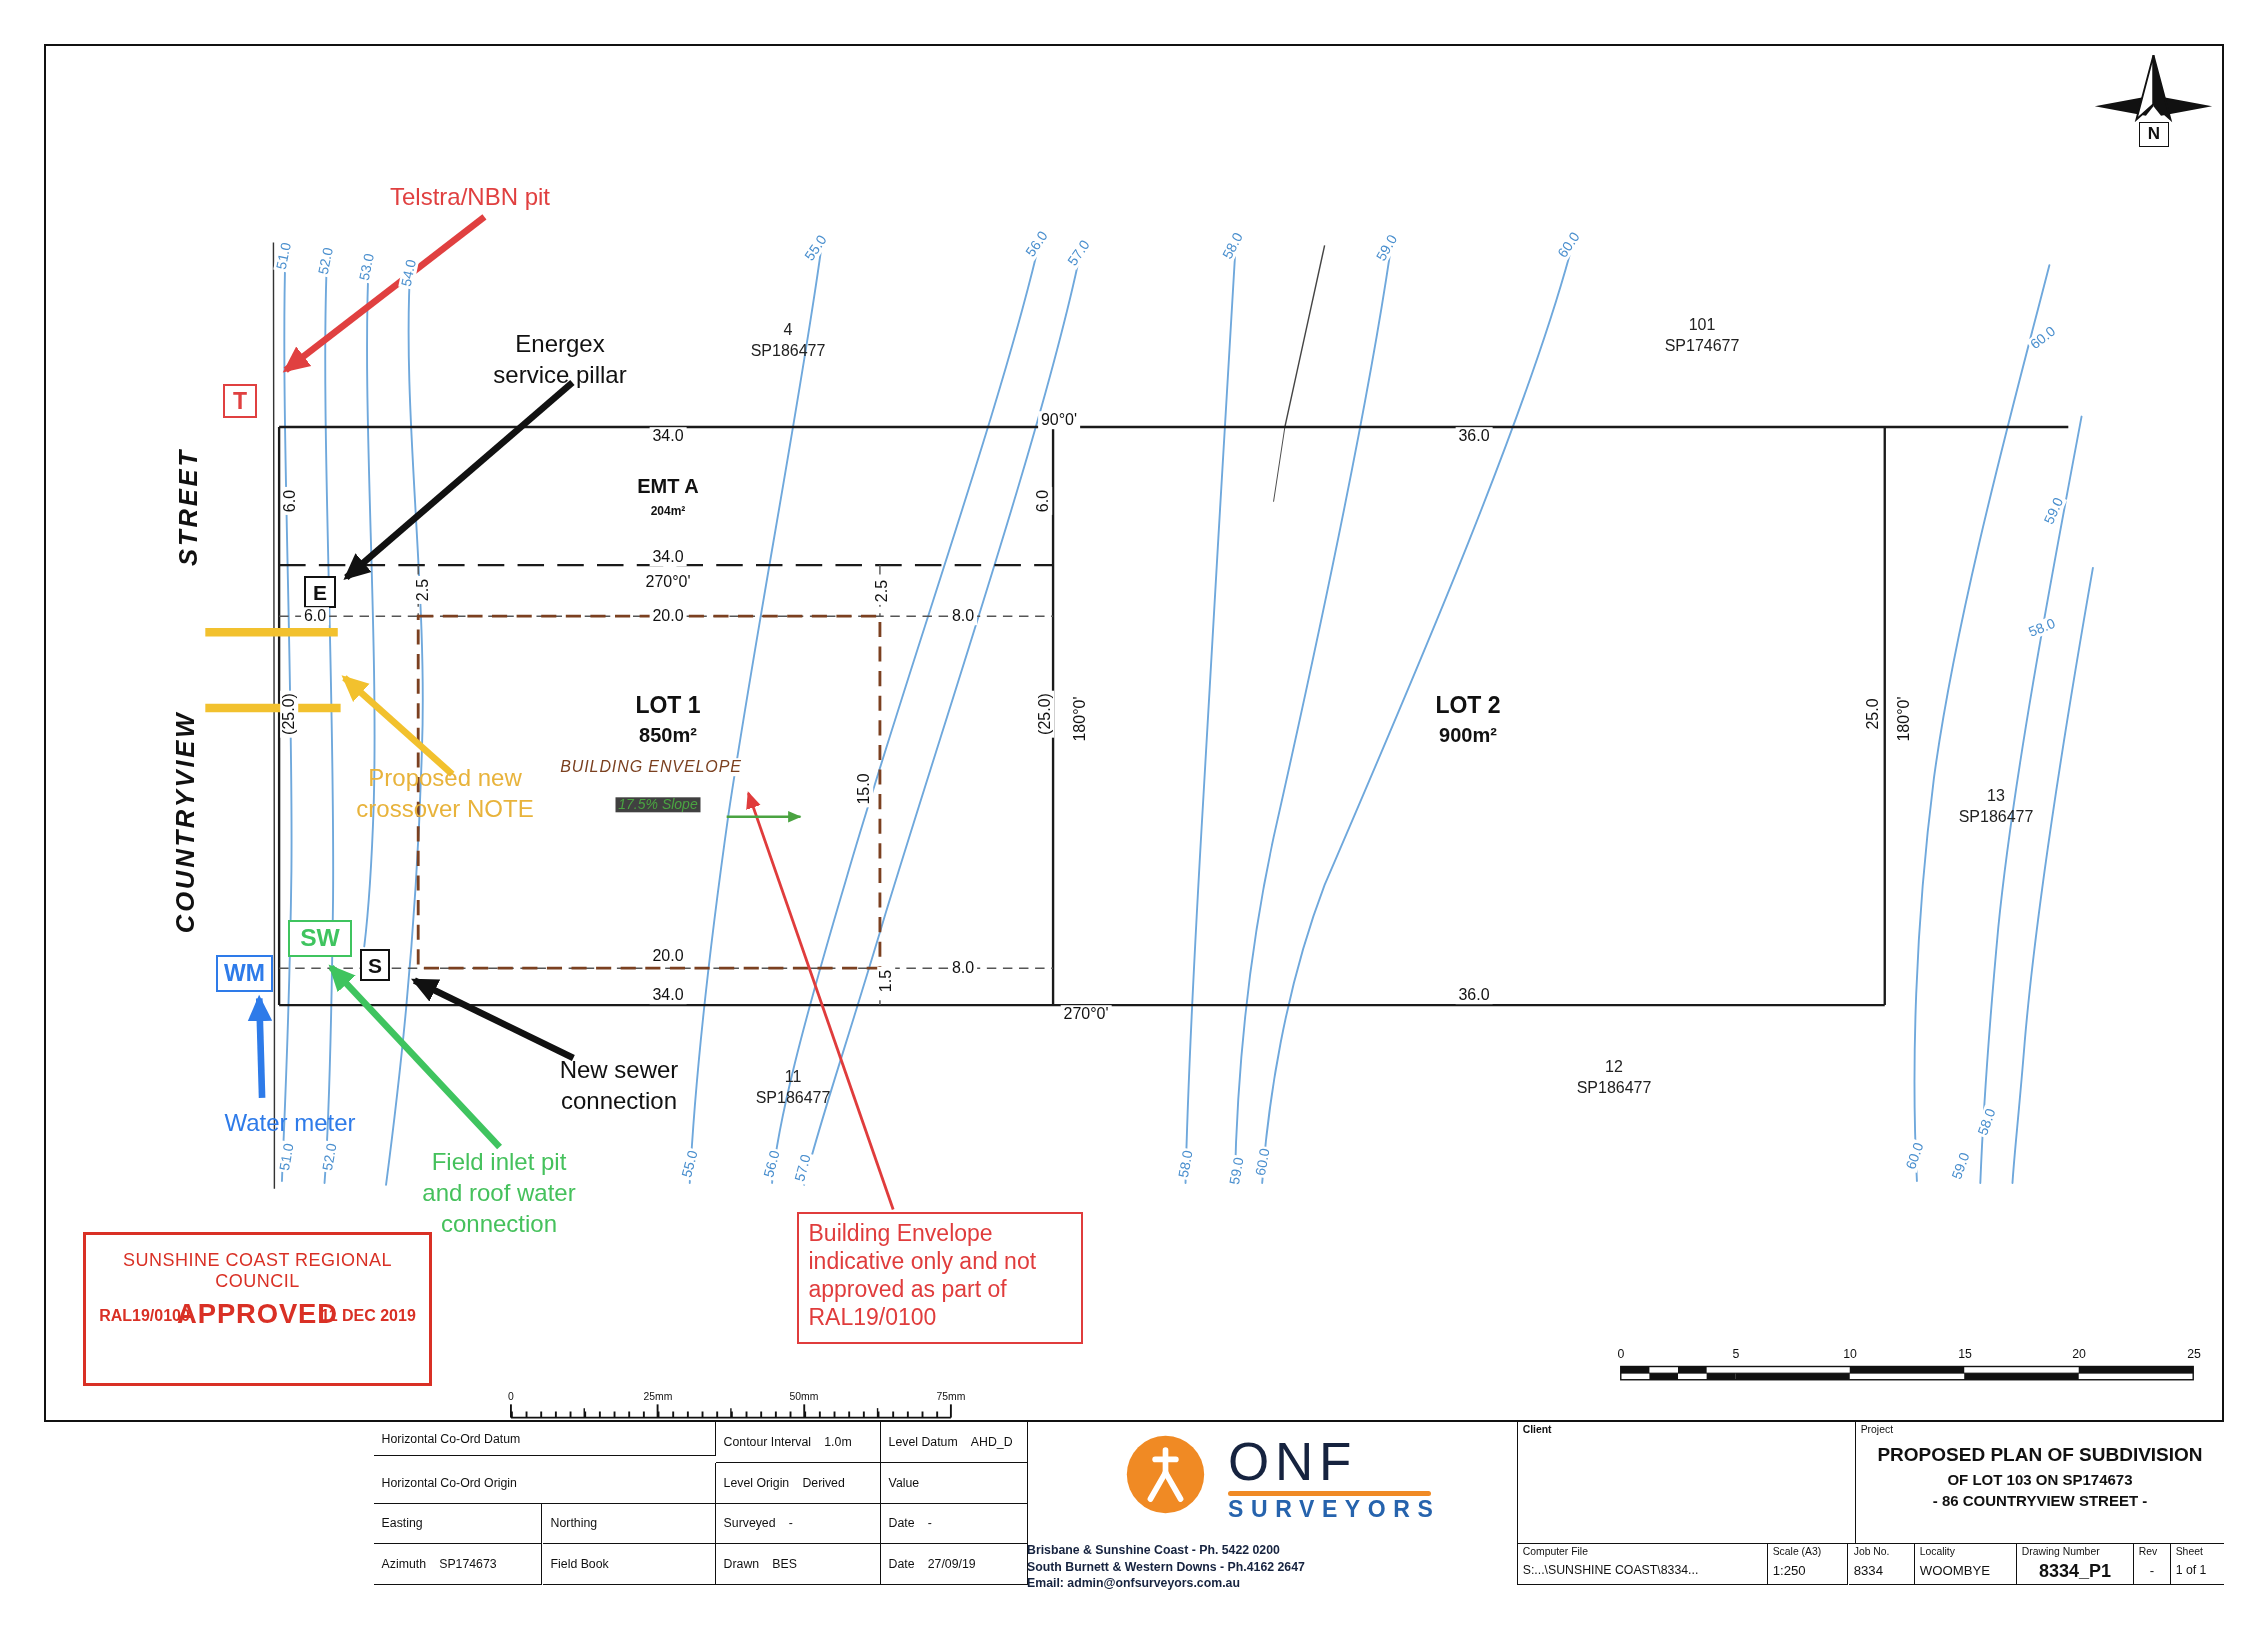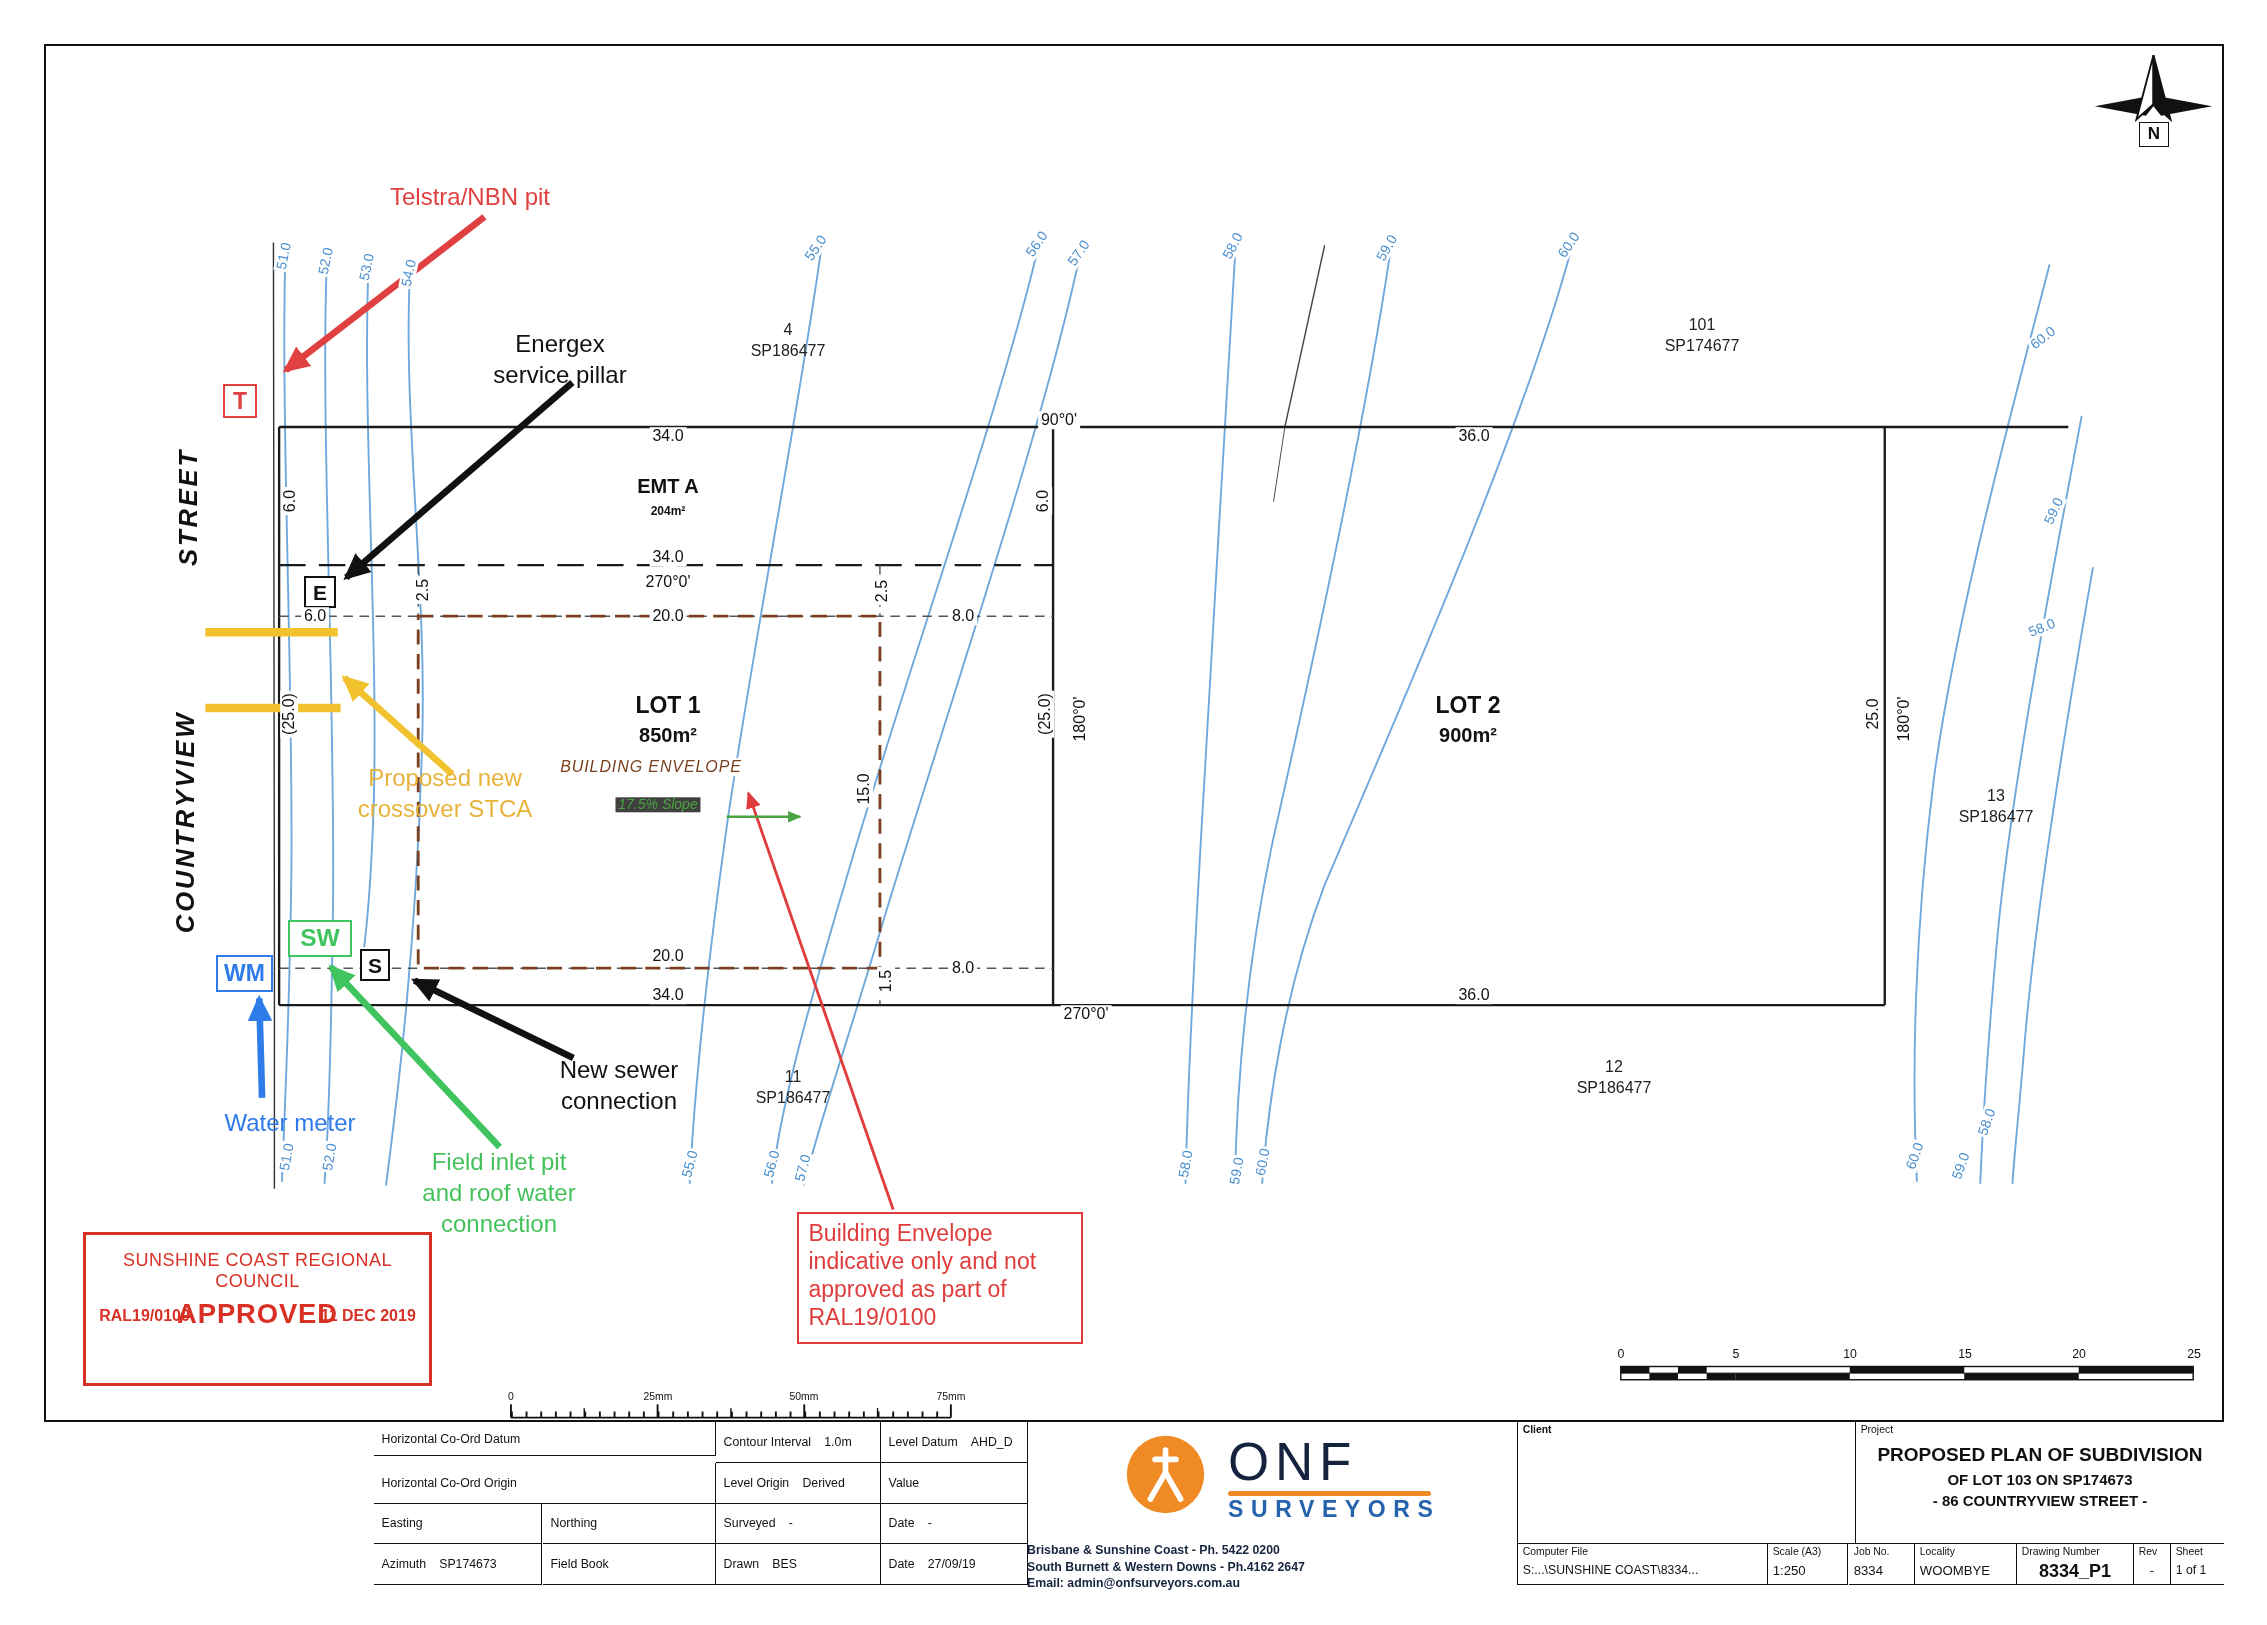--- a/index.html
+++ b/index.html
@@ -176,21 +176,21 @@
       <span>N</span>
     </div>
 
   <div class="lbl street" style="left:188px;top:507px;transform:translate(-50%,-50%) rotate(-90deg)">STREET</div>
   <div class="lbl street" style="left:185px;top:822px;transform:translate(-50%,-50%) rotate(-90deg)">COUNTRYVIEW</div>
 
   <div class="callout" style="left:470px;top:197px;color:#E04040">Telstra/NBN pit</div>
   <div class="callout" style="left:560px;top:359px;color:#111">Energex
 service pillar</div>
   <div class="callout" style="left:445px;top:793px;color:#E8B33B">Proposed new
-crossover STCA</div>
+crossover NOTE</div>
   <div class="callout" style="left:619px;top:1085px;color:#111">New sewer
 connection</div>
   <div class="callout" style="left:290px;top:1123px;color:#2E7BE9">Water meter</div>
   <div class="callout" style="left:499px;top:1193px;color:#45C15C">Field inlet pit
 and roof water
 connection</div>
 
   <div class="marker mk-t">
       <span>T</span>
     </div>

